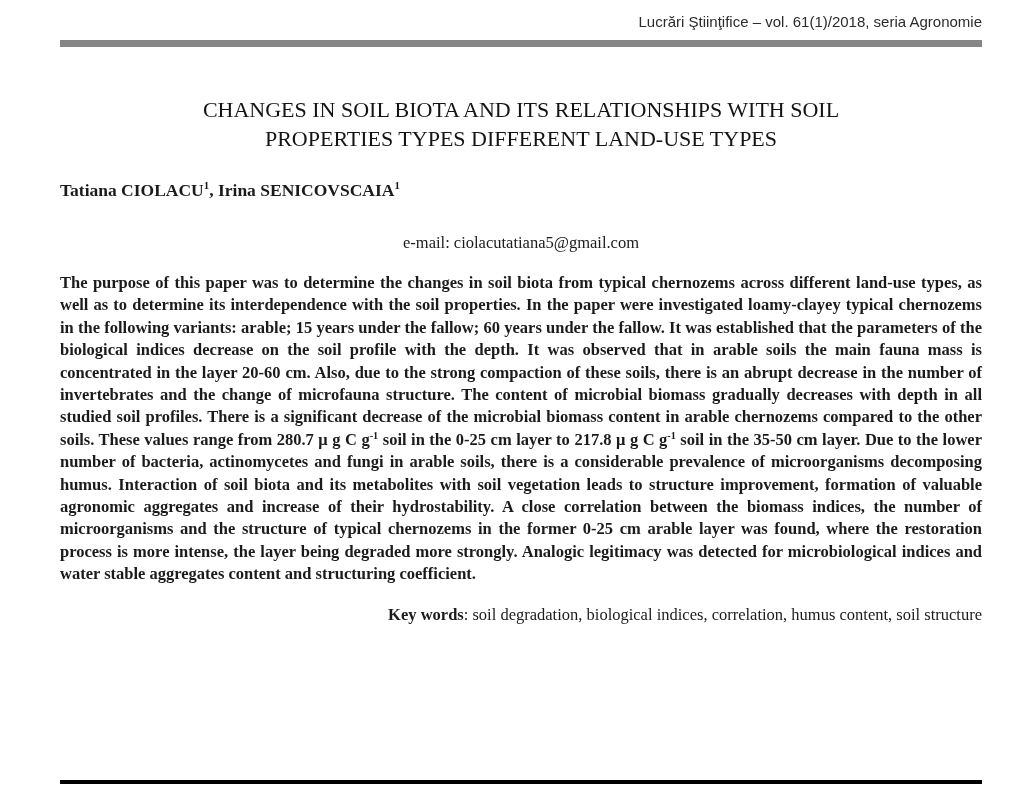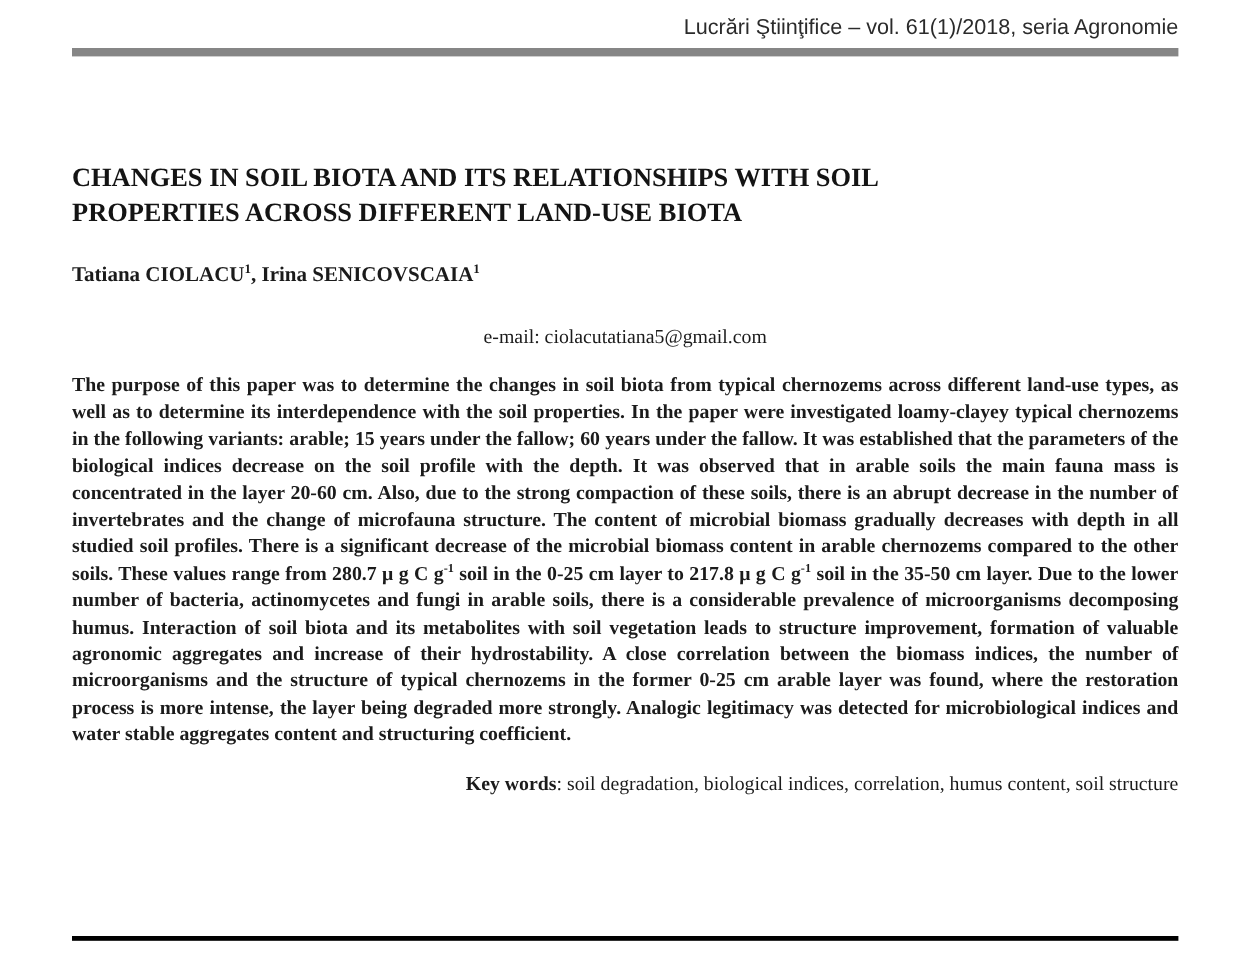--- a/index.html
+++ b/index.html
@@ -9,35 +9,35 @@
     height: 798px;
     background: #ffffff;
     overflow: hidden;
     color: #1b1b1b;
     font-family: "Liberation Serif", serif;
   }
   .content { padding: 13px 54px 0 60px; }
 
   .journal-header {
     font-family: "Liberation Sans", sans-serif;
-    font-size: 18px;
+    font-size: 15px;
     line-height: 18px;
     text-align: right;
     color: #2b2b2b;
   }
   .header-rule {
     height: 7px;
     background: #868686;
     margin-top: 9px;
   }
 
   .paper-title {
-    margin-top: 86px;
-    text-align: left;
-    font-weight: bold;
+    margin-top: 48px;
+    text-align: center;
+    font-weight: normal;
     font-size: 22px;
     line-height: 29px;
     color: #141414;
   }
 
   .authors-line {
     margin-top: 27px;
     text-align: left;
     font-weight: bold;
     font-size: 17.5px;
@@ -95,21 +95,21 @@
 
 <div class="page">
   <div class="content">
 
     <div class="journal-header">Lucrări Ştiinţifice – vol. 61(1)/2018, seria Agronomie</div>
 
     <div class="header-rule"></div>
 
     <div class="paper-title">
       <div>CHANGES IN SOIL BIOTA AND ITS RELATIONSHIPS WITH SOIL</div>
-      <div>PROPERTIES ACROSS DIFFERENT LAND-USE BIOTA</div>
+      <div>PROPERTIES TYPES DIFFERENT LAND-USE TYPES</div>
     </div>
 
     <div class="authors-line"><span>Tatiana CIOLACU</span><sup>1</sup><span>, Irina SENICOVSCAIA</span><sup>1</sup></div>
 
     <div class="email-line">e-mail: ciolacutatiana5@gmail.com</div>
 
 
     <p class="abstract-body"><span>The purpose of this paper was to determine the changes in soil biota from typical chernozems across different land-use types, as well as to determine its interdependence with the soil properties. In the paper were investigated loamy-clayey typical chernozems in the following variants: arable; 15 years under the fallow; 60 years under the fallow. It was established that the parameters of the biological indices decrease on the soil profile with the depth. It was observed that in arable soils the main fauna mass is concentrated in the layer 20-60 cm. Also, due to the strong compaction of these soils, there is an abrupt decrease in the number of invertebrates and the change of microfauna structure. The content of microbial biomass gradually decreases with depth in all studied soil profiles. There is a significant decrease of the microbial biomass content in arable chernozems compared to the other soils. These values range from 280.7 μ g C g</span><sup>-1</sup><span> soil in the 0-25 cm layer to 217.8 μ g C g</span><sup>-1</sup><span> soil in the 35-50 cm layer. Due to the lower number of bacteria, actinomycetes and fungi in arable soils, there is a considerable prevalence of microorganisms decomposing humus. Interaction of soil biota and its metabolites with soil vegetation leads to structure improvement, formation of valuable agronomic aggregates and increase of their hydrostability. A close correlation between the biomass indices, the number of microorganisms and the structure of typical chernozems in the former 0-25 cm arable layer was found, where the restoration process is more intense, the layer being degraded more strongly. Analogic legitimacy was detected for microbiological indices and water stable aggregates content and structuring coefficient.</span></p>
 
     <div class="keywords-line">

